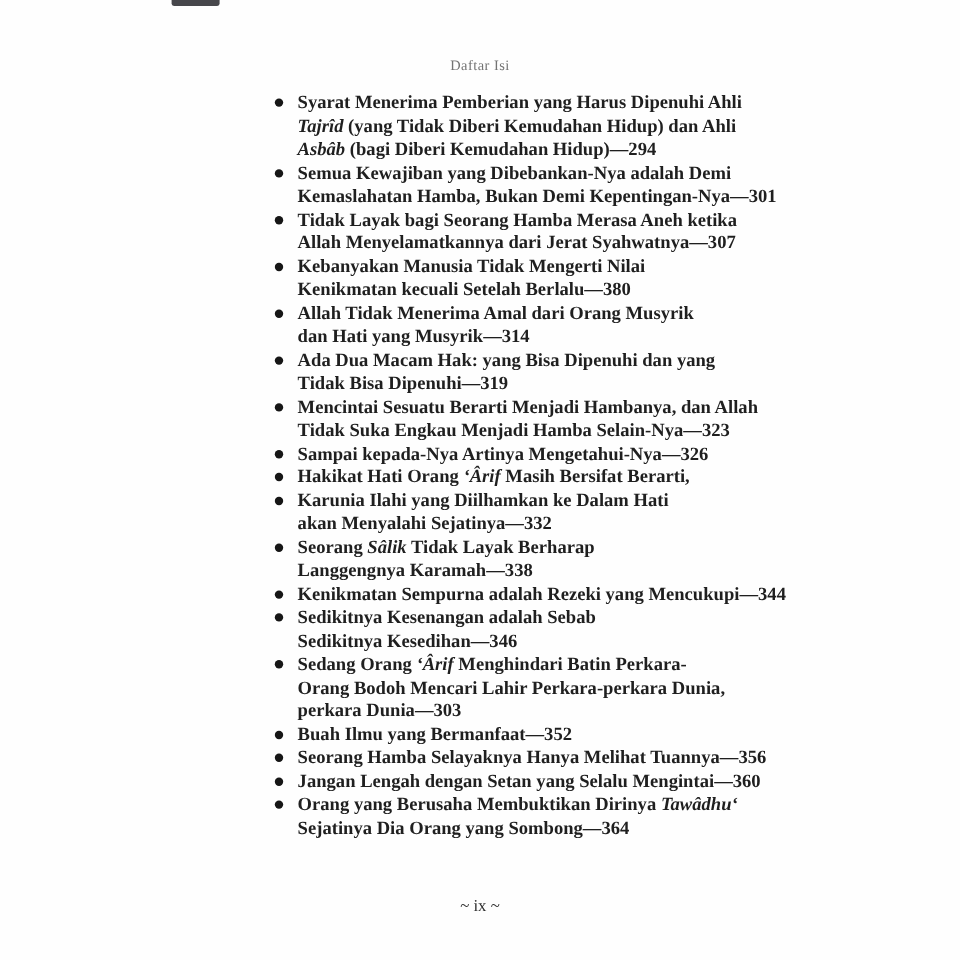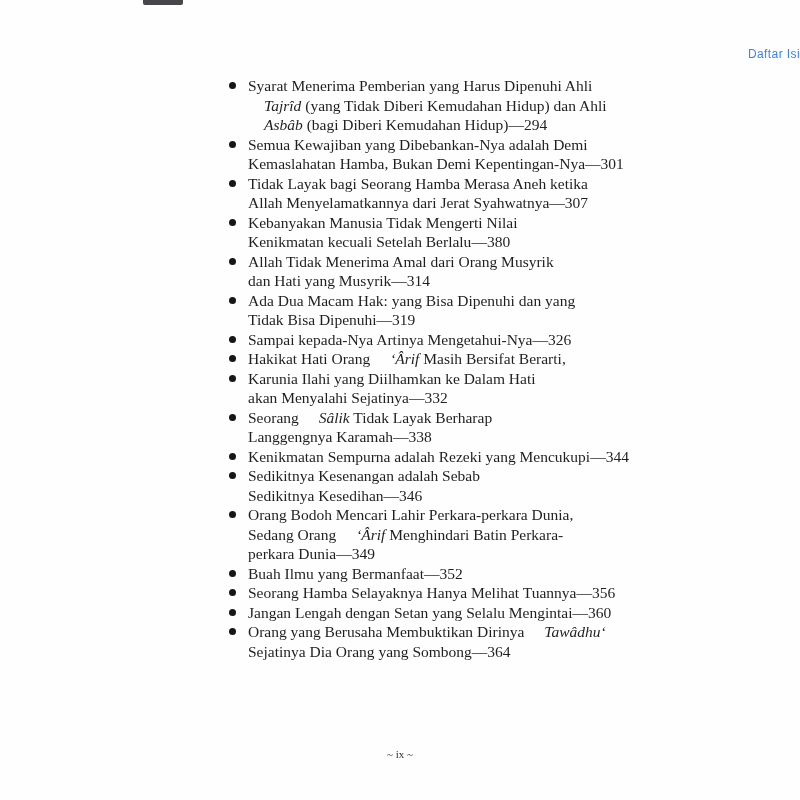--- a/index.html
+++ b/index.html
@@ -22,63 +22,63 @@
     width: 40px;
     height: 5px;
     background: #47474b;
     border-radius: 0 0 2px 2px;
   }
   .page-header {
     position: absolute;
     top: 47px;
     left: 0;
     width: 100%;
-    text-align: right;
-    font-family: Liberation Sans, sans-serif;
+    text-align: center;
+    font-family: Liberation Serif, serif;
     font-size: 12px;
     letter-spacing: 0.4px;
-    color: #3b82f6;
+    color: #737373;
   }
   .toc {
     position: absolute;
     left: 229px;
     top: 76px;
     margin: 0;
     padding: 0;
     list-style: none;
   }
   .toc-item {
     display: flex;
     align-items: flex-start;
+    font-weight: bold;
   }
   .bullet {
     flex: 0 0 auto;
     width: 7px;
     height: 7px;
     border-radius: 50%;
     background: #161616;
     margin: 6px 12px 0 0;
   }
   .item-text {
     font-size: 15.5px;
     line-height: 19.5px;
     color: #1f1f1f;
     white-space: nowrap;
   }
   .line em {
     font-style: italic;
-    margin-left: 16px;
   }
   .page-footer {
     position: absolute;
     top: 748px;
     left: 0;
     width: 100%;
     text-align: center;
-    font-size: 11px;
+    font-size: 14px;
     color: #2e2e2e;
   }
 </style>
 </head>
 <body>
 
 <div class="page">
   <div class="scan-artifact"></div>
   <div class="page-header">Daftar Isi</div>
   <ul class="toc" id="toc-list">
@@ -121,20 +121,27 @@
       <li class="toc-item">
         <span class="bullet"></span>
         <div class="item-text">
           <div class="line"><span>Ada Dua Macam Hak: yang Bisa Dipenuhi dan yang</span></div>
           <div class="line"><span>Tidak Bisa Dipenuhi</span><span>—319</span></div>
         </div>
       </li>
       <li class="toc-item">
         <span class="bullet"></span>
         <div class="item-text">
+          <div class="line"><span>Mencintai Sesuatu Berarti Menjadi Hambanya, dan Allah</span></div>
+          <div class="line"><span>Tidak Suka Engkau Menjadi Hamba Selain-Nya</span><span>—323</span></div>
+        </div>
+      </li>
+      <li class="toc-item">
+        <span class="bullet"></span>
+        <div class="item-text">
           <div class="line"><span>Sampai kepada-Nya Artinya Mengetahui-Nya</span><span>—326</span></div>
         </div>
       </li>
       <li class="toc-item">
         <span class="bullet"></span>
         <div class="item-text">
           <div class="line"><span>Hakikat Hati Orang </span><em>‘Ârif</em><span> Masih Bersifat Berarti,</span></div>
         </div>
       </li>
       <li class="toc-item">
@@ -160,23 +167,23 @@
       <li class="toc-item">
         <span class="bullet"></span>
         <div class="item-text">
           <div class="line"><span>Sedikitnya Kesenangan adalah Sebab</span></div>
           <div class="line"><span>Sedikitnya Kesedihan</span><span>—346</span></div>
         </div>
       </li>
       <li class="toc-item">
         <span class="bullet"></span>
         <div class="item-text">
+          <div class="line"><span>Sedang Orang </span><em>‘Ârif</em><span> Menghindari Batin Perkara-</span></div>
           <div class="line"><span>Orang Bodoh Mencari Lahir Perkara-perkara Dunia,</span></div>
-          <div class="line"><span>Sedang Orang </span><em>‘Ârif</em><span> Menghindari Batin Perkara-</span></div>
-          <div class="line"><span>perkara Dunia</span><span>—349</span></div>
+          <div class="line"><span>perkara Dunia</span><span>—303</span></div>
         </div>
       </li>
       <li class="toc-item">
         <span class="bullet"></span>
         <div class="item-text">
           <div class="line"><span>Buah Ilmu yang Bermanfaat</span><span>—352</span></div>
         </div>
       </li>
       <li class="toc-item">
         <span class="bullet"></span>

